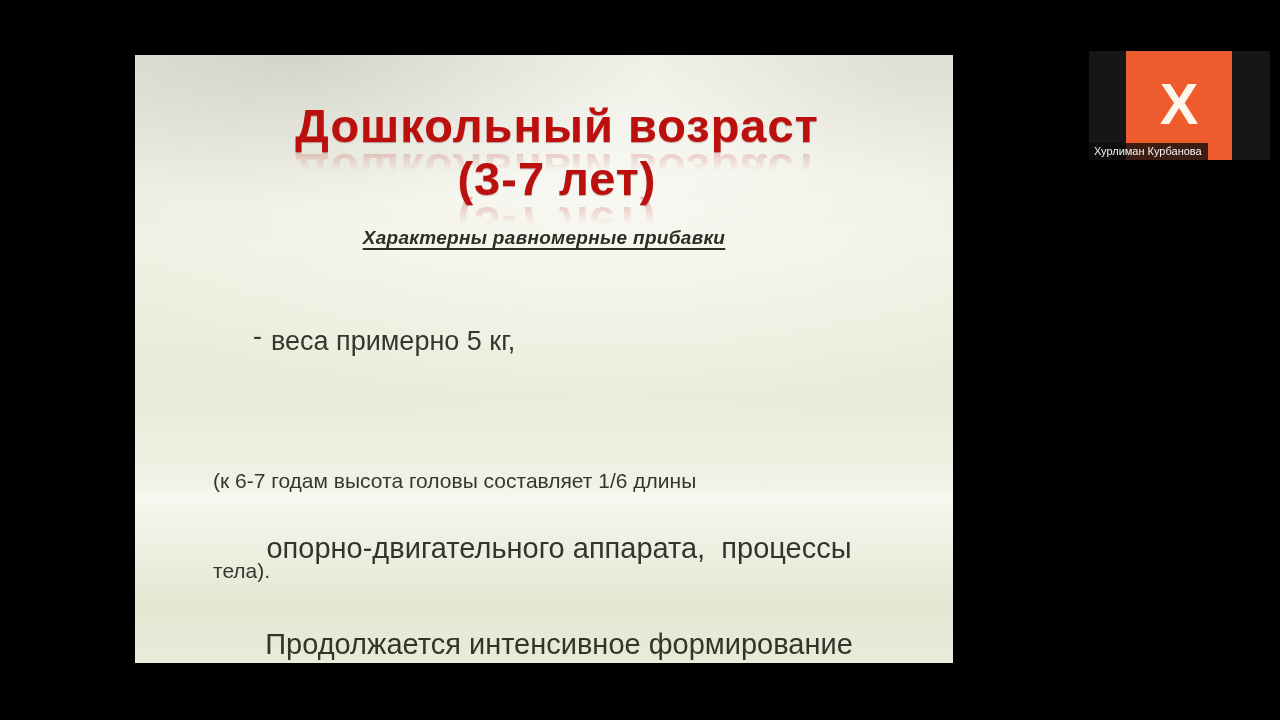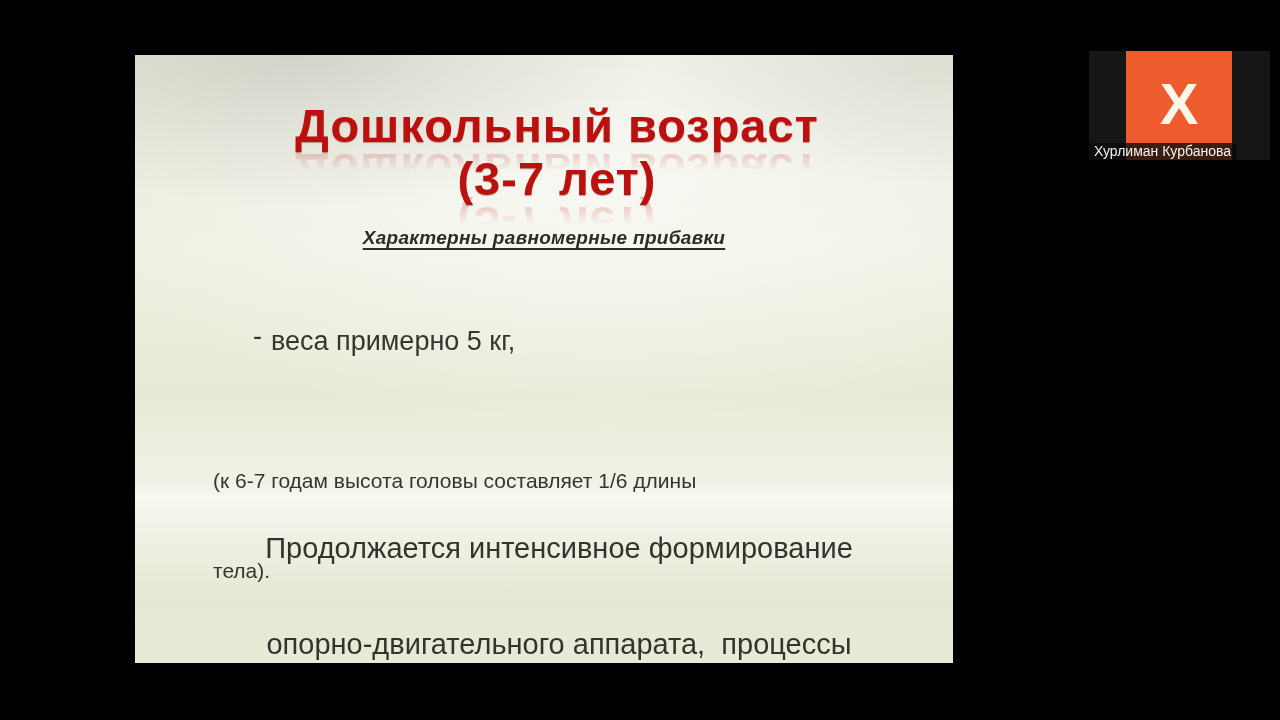--- a/index.html
+++ b/index.html
@@ -160,21 +160,21 @@
     line-height: 1;
     padding-bottom: 4px;
   }
   .name-label {
     position: absolute;
     left: 0;
     bottom: 0;
     max-width: 170px;
     background: rgba(12,12,12,0.78);
     color: #f2f2f2;
-    font-size: 14px;
+    font-size: 11px;
     line-height: 14px;
     padding: 1px 6px 2px 5px;
     white-space: nowrap;
     overflow: hidden;
     z-index: 3;
   }
 </style>
 </head>
 <body>
 
@@ -200,22 +200,22 @@
       <span class="dash">-</span><span>веса примерно 5 кг,</span>
     </div>
 
 
     <div class="para">
       <div>(к 6-7 годам высота головы составляет 1/6 длины</div>
       <div>тела).</div>
     </div>
 
     <div class="closing">
+      <div>опорно-двигательного аппарата,  процессы</div>
       <div>Продолжается интенсивное формирование</div>
-      <div>опорно-двигательного аппарата,  процессы</div>
       
     </div>
   </div>
 
   <div class="video-tile">
     <div class="avatar">
       <span class="avatar-letter">Х</span>
     </div>
     <div class="name-label">Хурлиман Курбанова</div>
   </div>

